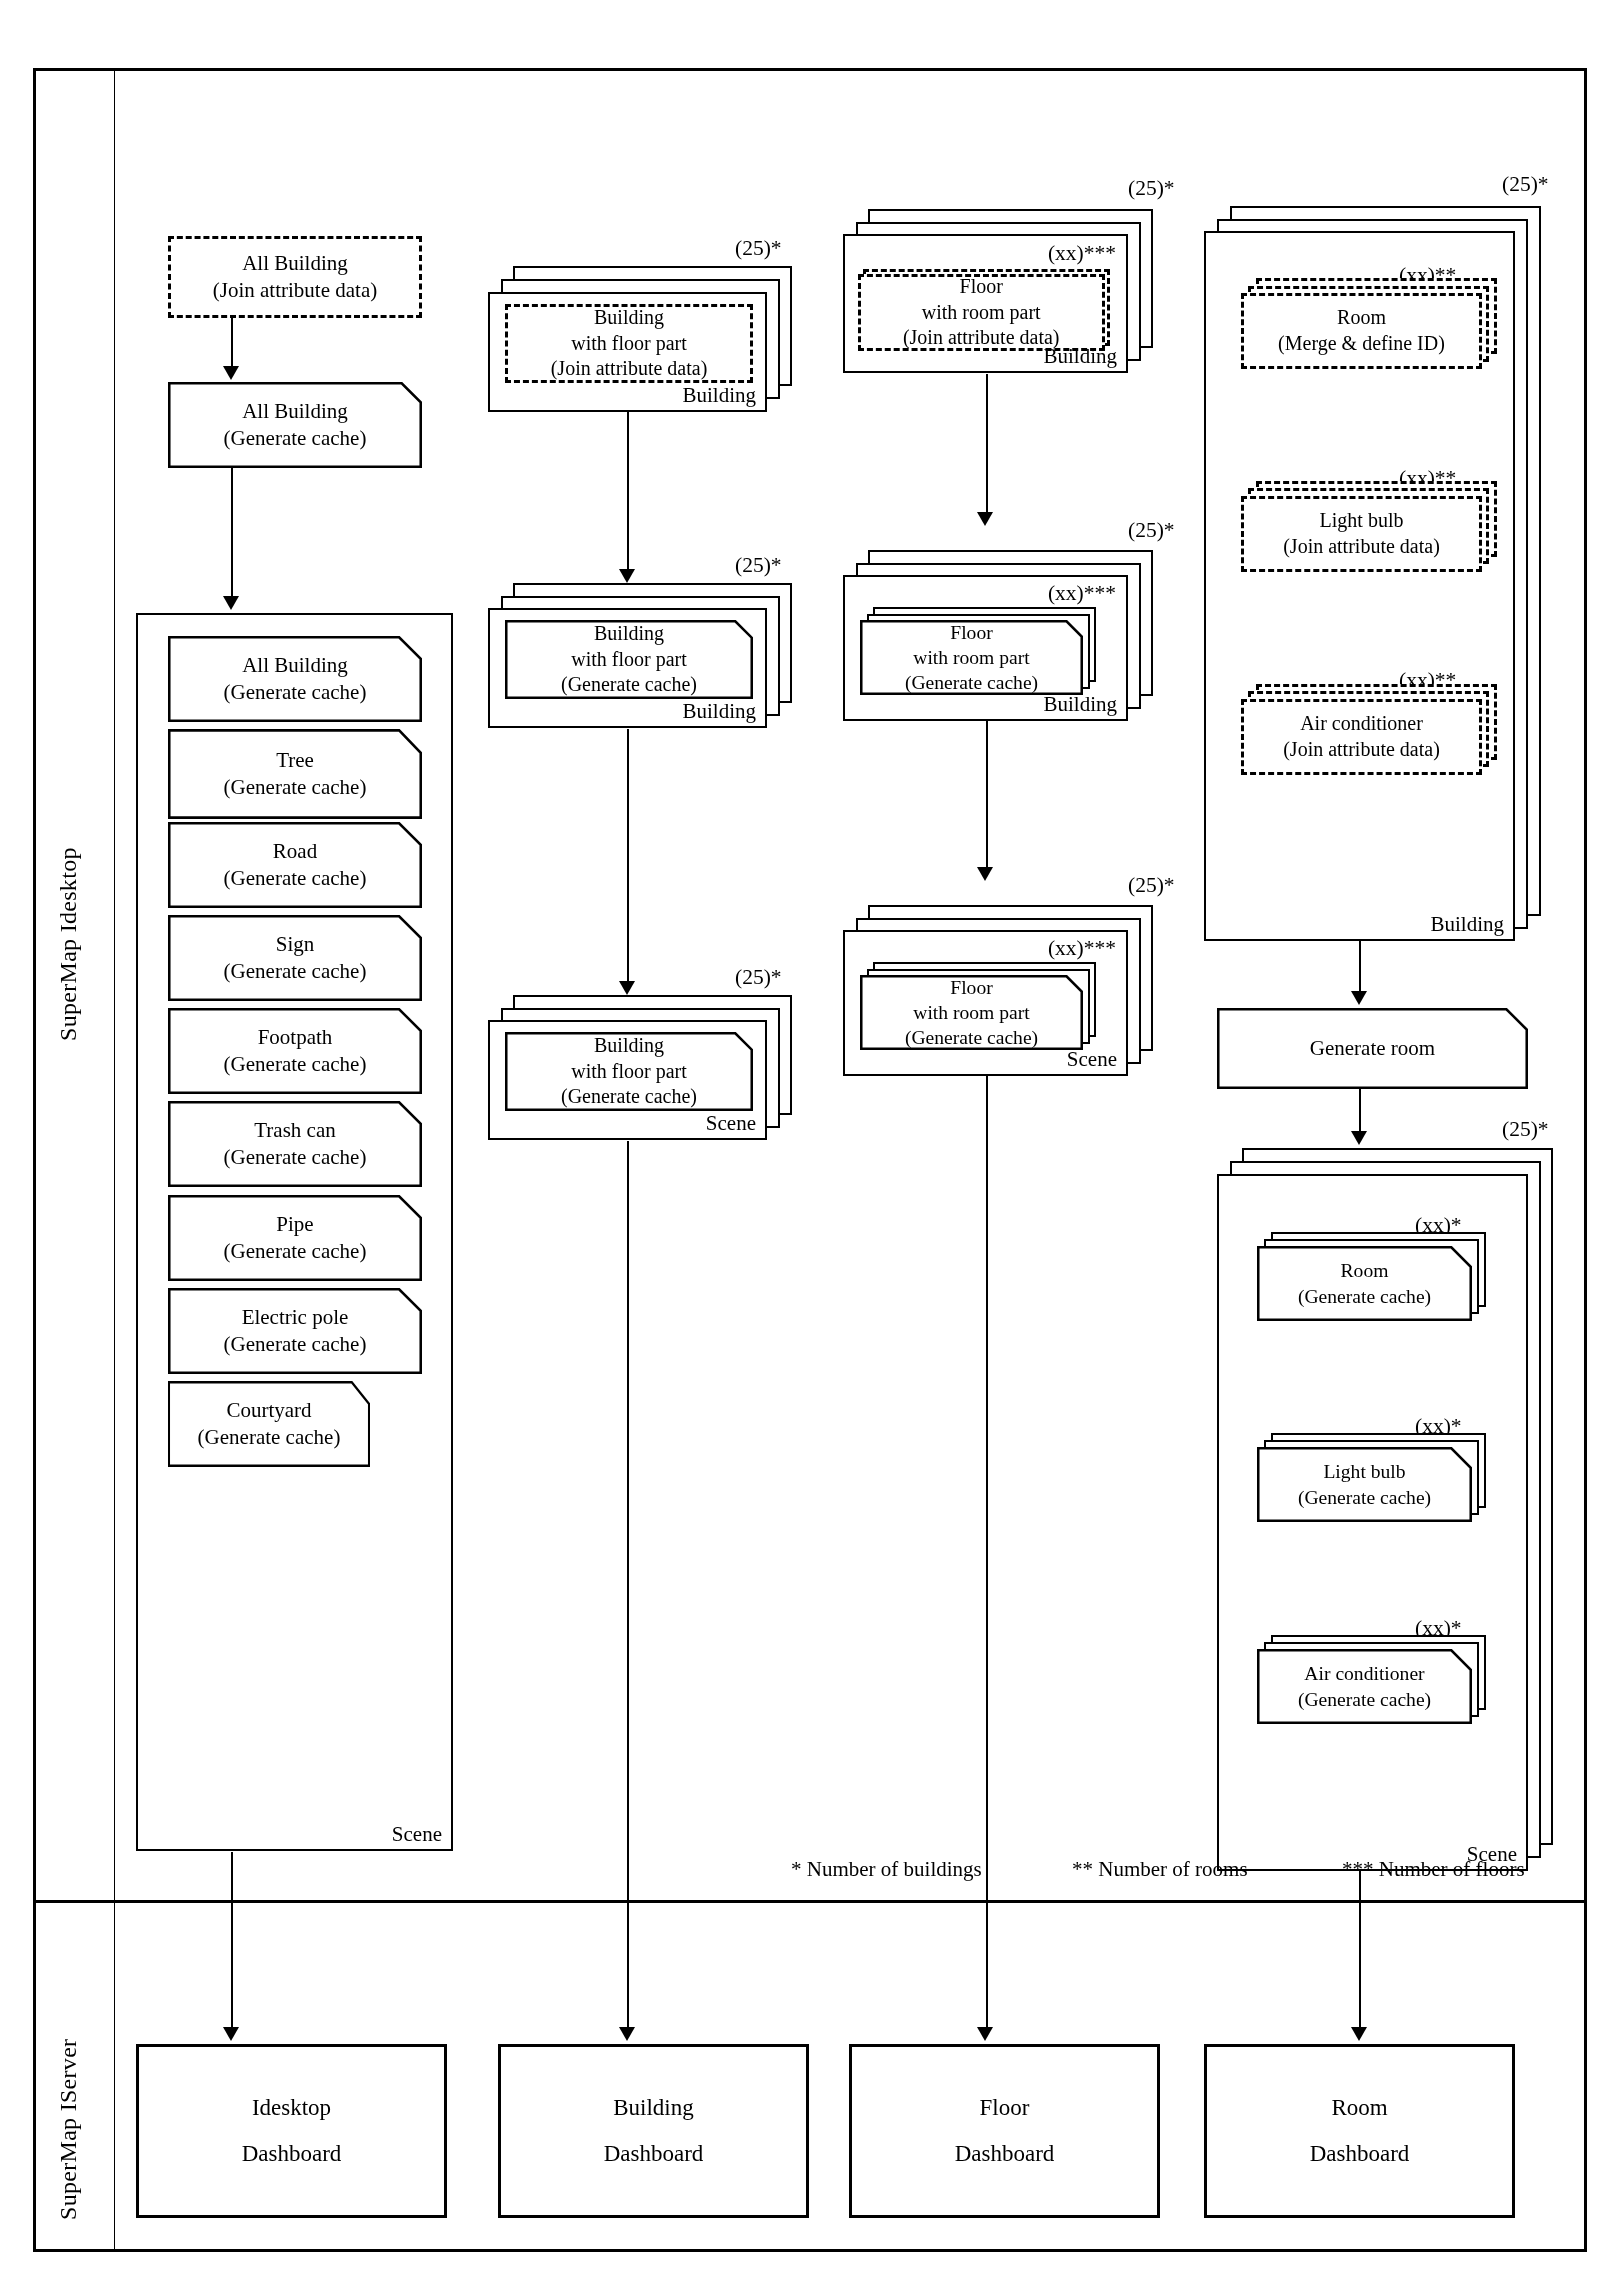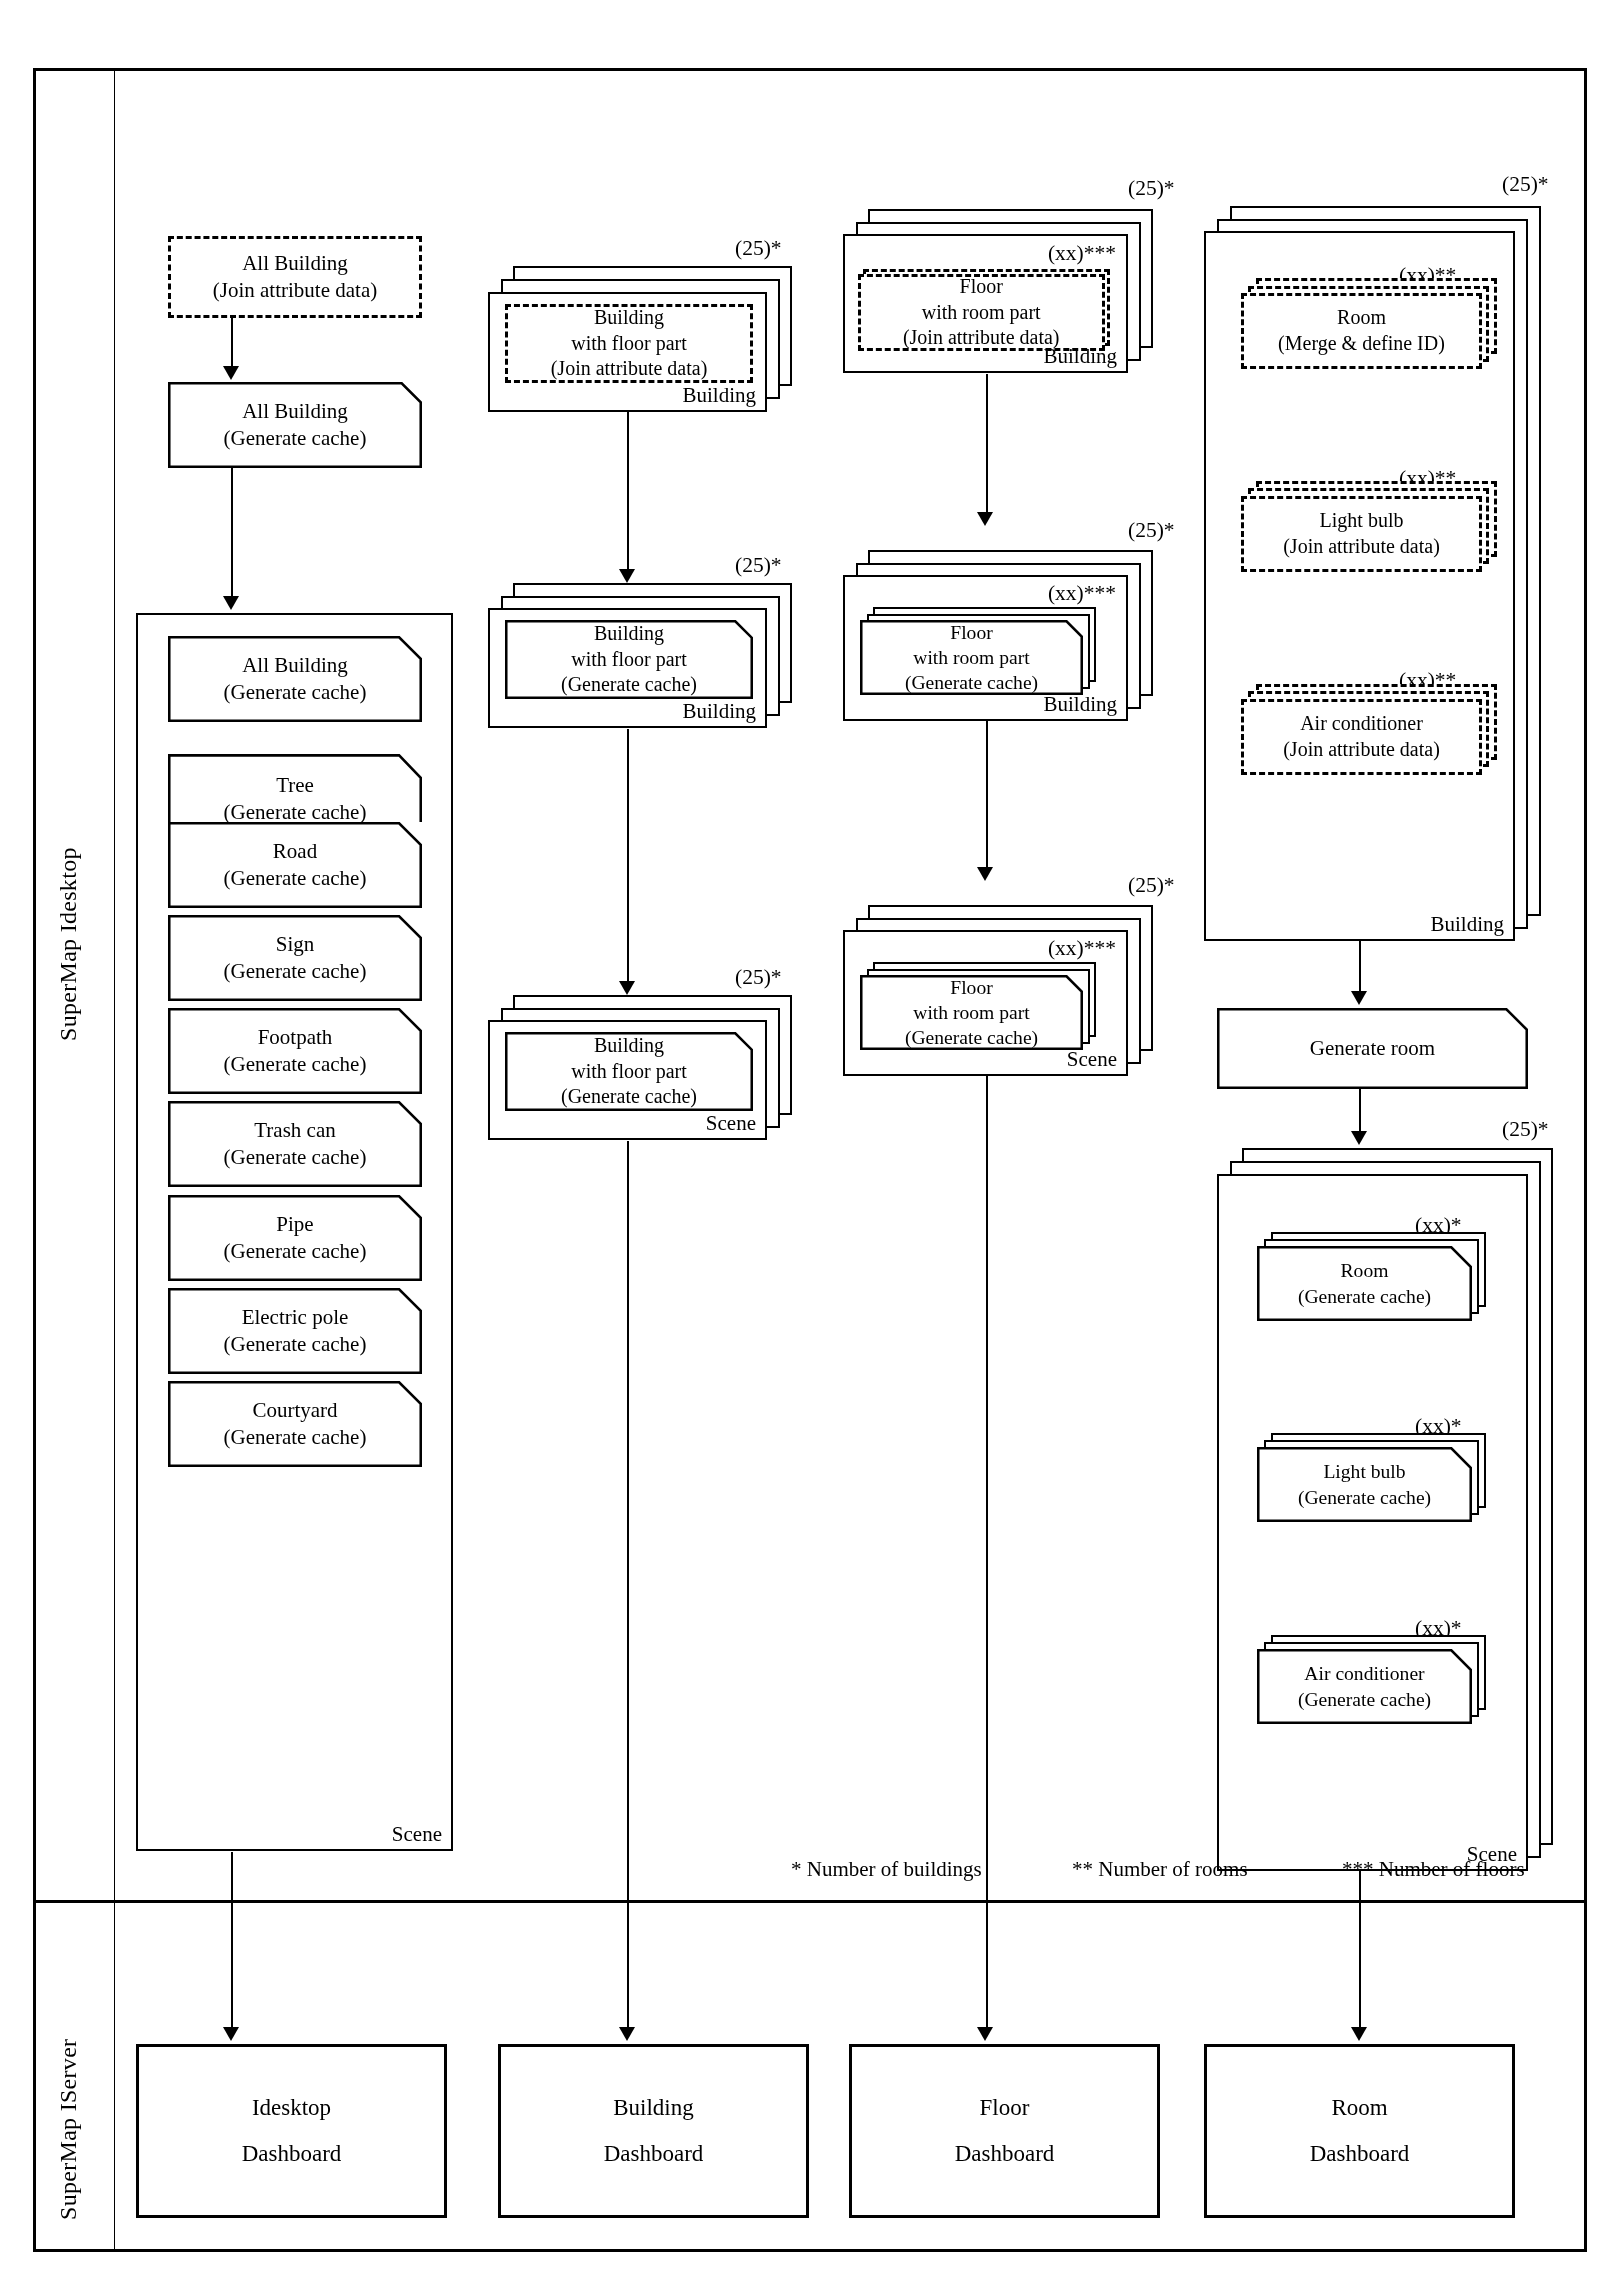--- a/index.html
+++ b/index.html
@@ -90,21 +90,21 @@
   <div id="col1-items">
       <div class="node cut" style="left: 168px; top: 636px; width: 254px; height: 86px;">
         <svg viewBox="0 0 400 136" preserveAspectRatio="none">
           <path d="M2,2 L364,2 L398,36 L398,134 L2,134 Z" fill="#fff" stroke="#000" stroke-width="4"></path>
         </svg>
         <div class="txt" style="font-size:21px;">
           <span>All Building</span>
           <span>(Generate cache)</span>
         </div>
       </div>
-      <div class="node cut" style="left: 168px; top: 729px; width: 254px; height: 90px; margin-top: 25px;">
+      <div class="node cut" style="left: 168px; top: 729px; width: 254px; height: 90px;">
         <svg viewBox="0 0 400 136" preserveAspectRatio="none">
           <path d="M2,2 L364,2 L398,36 L398,134 L2,134 Z" fill="#fff" stroke="#000" stroke-width="4"></path>
         </svg>
         <div class="txt" style="font-size:21px;">
           <span>Tree</span>
           <span>(Generate cache)</span>
         </div>
       </div>
       <div class="node cut" style="left: 168px; top: 822px; width: 254px; height: 86px;">
         <svg viewBox="0 0 400 136" preserveAspectRatio="none">
@@ -153,21 +153,21 @@
       </div>
       <div class="node cut" style="left: 168px; top: 1288px; width: 254px; height: 86px;">
         <svg viewBox="0 0 400 136" preserveAspectRatio="none">
           <path d="M2,2 L364,2 L398,36 L398,134 L2,134 Z" fill="#fff" stroke="#000" stroke-width="4"></path>
         </svg>
         <div class="txt" style="font-size:21px;">
           <span>Electric pole</span>
           <span>(Generate cache)</span>
         </div>
       </div>
-      <div class="node cut" style="left: 168px; top: 1381px; width: 254px; height: 86px;">
+      <div class="node cut" style="left: 168px; top: 1381px; width: 202px; height: 86px;">
         <svg viewBox="0 0 400 136" preserveAspectRatio="none">
           <path d="M2,2 L364,2 L398,36 L398,134 L2,134 Z" fill="#fff" stroke="#000" stroke-width="4"></path>
         </svg>
         <div class="txt" style="font-size:21px;">
           <span>Courtyard</span>
           <span>(Generate cache)</span>
         </div>
       </div>
     </div>
 

